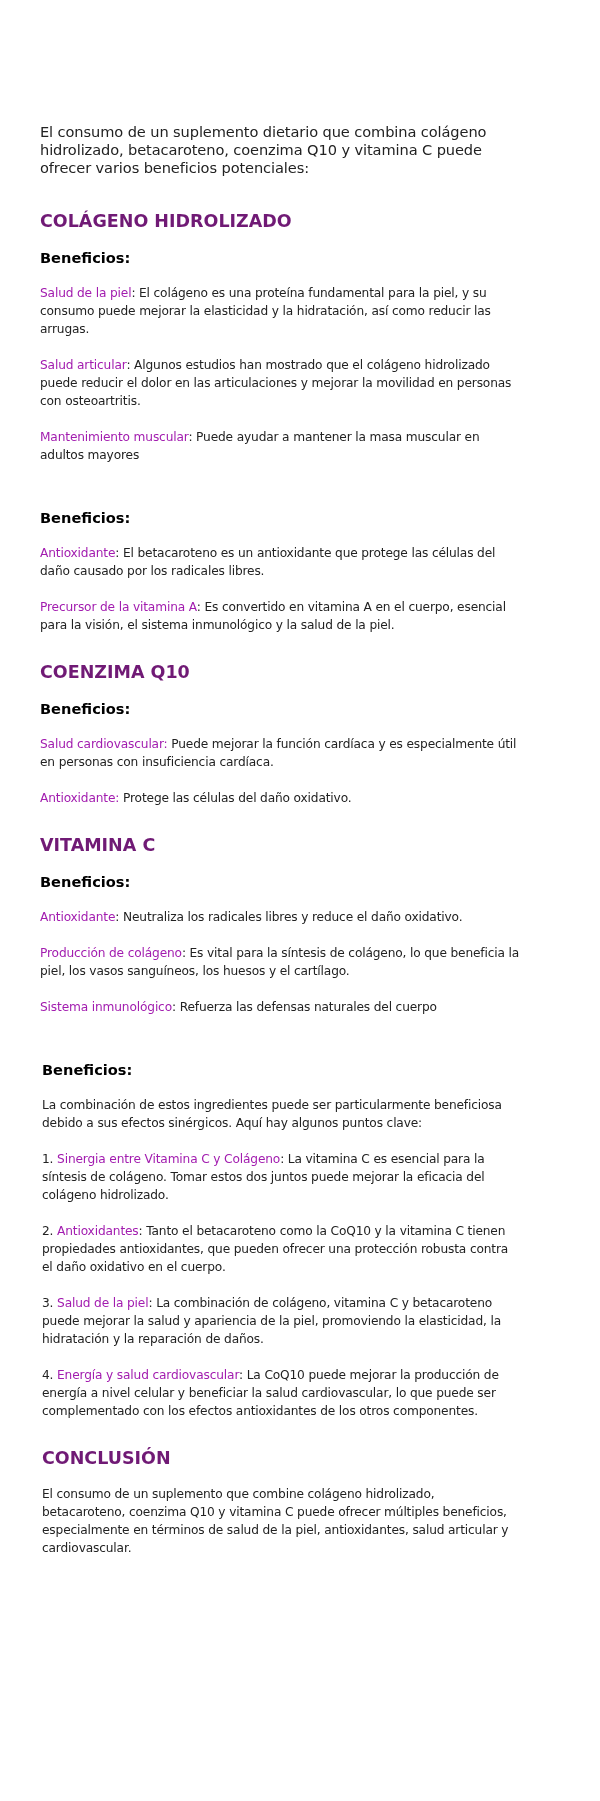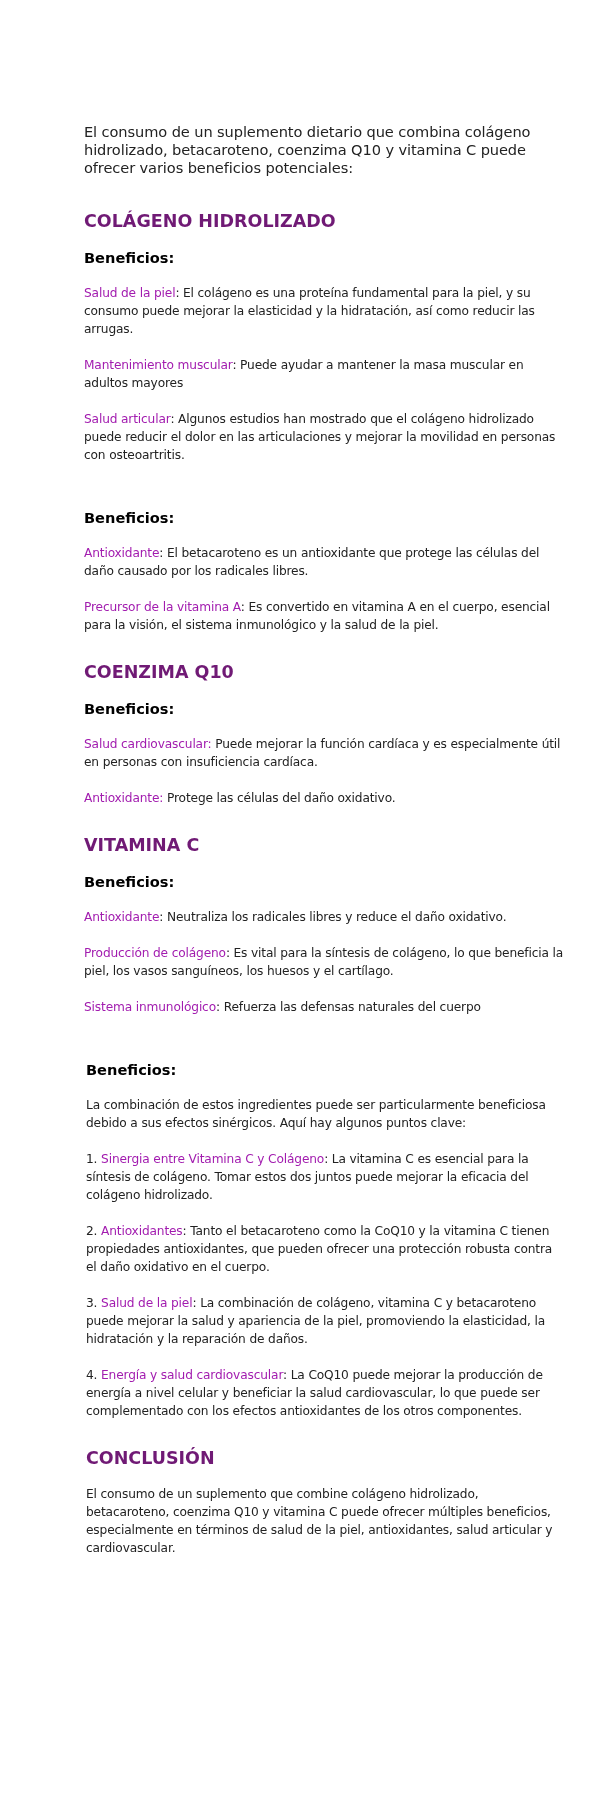--- a/index.html
+++ b/index.html
@@ -7,21 +7,20 @@
     width: 600px;
     height: 1801px;
     overflow: hidden;
     font-family: "DejaVu Sans", sans-serif;
     color: #1f1f1f;
   }
   .page {
     position: relative;
     padding: 123px 0 0 40px;
     width: 480px;
-    margin-left: 44px;
   }
   .intro {
     font-size: 14.6px;
     line-height: 18px;
     margin: 0 0 33px 0;
     color: #222;
     letter-spacing: -0.1px;
   }
   .section { margin: 0; }
   .section.indented { margin-left: 2px; }
@@ -56,22 +55,22 @@
 <body>
 
 <div class="page">
 
   <p class="intro">El consumo de un suplemento dietario que combina colágeno hidrolizado, betacaroteno, coenzima Q10 y vitamina C puede ofrecer varios beneficios potenciales:</p>
 
   <div class="section">
     <h2 class="h2">COLÁGENO HIDROLIZADO</h2>
     <h3 class="h3">Beneficios:</h3>
     <p class="p"><b>Salud de la piel</b><span>: </span><span>El colágeno es una proteína fundamental para la piel, y su consumo puede mejorar la elasticidad y la hidratación, así como reducir las arrugas.</span></p>
+    <p class="p"><b>Salud articular</b><span>: </span><span>Algunos estudios han mostrado que el colágeno hidrolizado puede reducir el dolor en las articulaciones y mejorar la movilidad en personas con osteoartritis.</span></p>
     <p class="p"><b>Mantenimiento muscular</b><span>: </span><span>Puede ayudar a mantener la masa muscular en adultos mayores</span></p>
-    <p class="p"><b>Salud articular</b><span>: </span><span>Algunos estudios han mostrado que el colágeno hidrolizado puede reducir el dolor en las articulaciones y mejorar la movilidad en personas con osteoartritis.</span></p>
   </div>
   <div class="section-gap"></div>
 
   <div class="section">
     <h3 class="h3">Beneficios:</h3>
     <p class="p"><b>Antioxidante</b><span>: </span><span>El betacaroteno es un antioxidante que protege las células del daño causado por los radicales libres.</span></p>
     <p class="p"><b>Precursor de la vitamina A</b><span>: </span><span>Es convertido en vitamina A en el cuerpo, esencial para la visión, el sistema inmunológico y la salud de la piel.</span></p>
   </div>
   <div class="section-gap-sm"></div>
 

